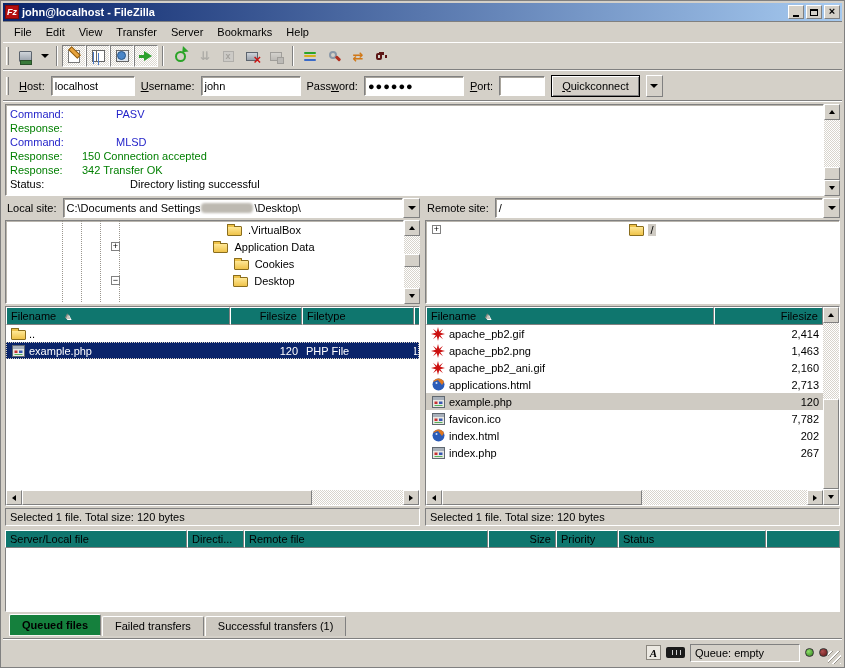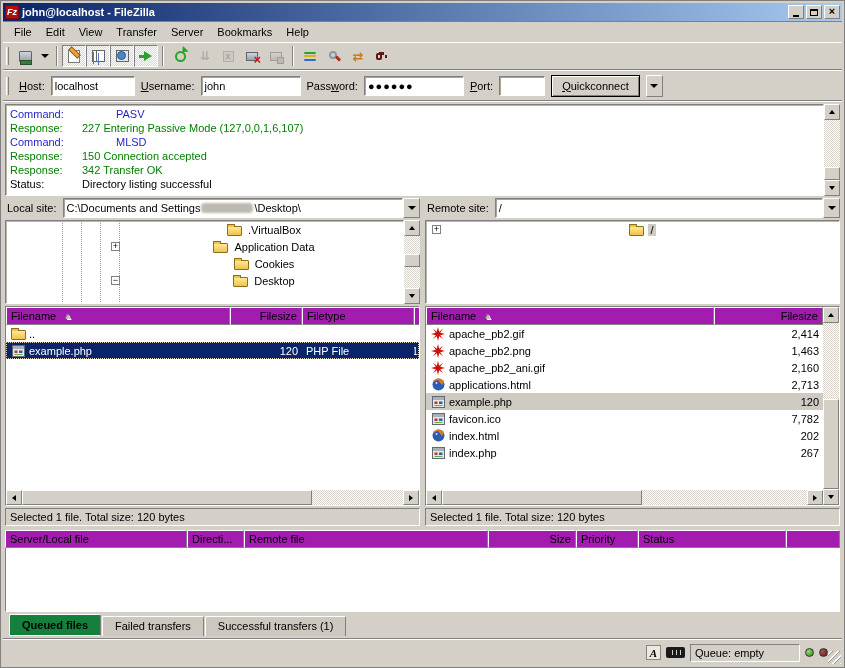--- a/index.html
+++ b/index.html
@@ -69,21 +69,21 @@
   .field{background:#fff;border:1px solid;border-color:#808080 #fff #fff #808080;box-shadow:inset 1px 1px 0 #a8a49c;
     height:20px;padding:2px 3px;font-family:inherit;font-size:11px;display:flex;align-items:center;}
   .f-host{width:84px;} .f-user{width:100px;} .f-pass{width:100px;letter-spacing:1px;} .f-port{width:46px;}
   .qc-btn{height:22px;padding:0 10px;background:#d4d0c8;border:1px solid #000;box-shadow:inset 1px 1px 0 #fff,inset -1px -1px 0 #808080;display:flex;align-items:center;}
   .qc-drop{width:17px;height:22px;background:#d4d0c8;border:1px solid;border-color:#fff #808080 #808080 #fff;display:flex;align-items:center;justify-content:center;}
   
   .logwrap{margin:2px 2px 0 2px;height:92px;display:flex;flex:none;}
   .logpanel{flex:1;padding:2px 0 0 4px;overflow:hidden;line-height:14px;white-space:nowrap;}
   .logline{display:flex;}
   .loglabel{width:72px;flex:none;}
-  .k-command{color:#1f1fc8;gap:34px;} .k-response{color:#007f00;} .k-status{color:#000;}
+  .k-command{color:#1f1fc8;gap:34px;} .k-response{color:#007f00;} .k-status{color:#000;gap:48px;}
   
   .vscroll{width:16px;flex:none;display:flex;flex-direction:column;background-image:conic-gradient(#fff 25%,#d8d4cc 0 50%,#fff 0 75%,#d8d4cc 0);background-size:2px 2px;}
   .hscroll{height:15px;flex:none;display:flex;background-image:conic-gradient(#fff 25%,#d8d4cc 0 50%,#fff 0 75%,#d8d4cc 0);background-size:2px 2px;}
   .sbtn{width:16px;height:15px;background:#d4d0c8;border:1px solid;border-color:#fff #808080 #808080 #fff;
     display:flex;align-items:center;justify-content:center;flex:none;}
   .vscroll .sbtn{height:16px;width:100%;}
   .tri-up{width:0;height:0;border-left:3px solid transparent;border-right:3px solid transparent;border-bottom:4px solid #000;}
   .tri-dn{width:0;height:0;border-left:3px solid transparent;border-right:3px solid transparent;border-top:4px solid #000;}
   .tri-lf{width:0;height:0;border-top:3px solid transparent;border-bottom:3px solid transparent;border-right:4px solid #000;}
   .tri-rt{width:0;height:0;border-top:3px solid transparent;border-bottom:3px solid transparent;border-left:4px solid #000;}
@@ -108,21 +108,21 @@
   .expand-box{position:absolute;width:9px;height:9px;background:#fff;border:1px solid #808080;font-size:9px;line-height:7px;text-align:center;color:#000;}
   .icon-folder{width:15px;height:10px;background:linear-gradient(#ffe896,#efc34a);border:1px solid #8a6d1d;border-radius:1px;position:relative;flex:none;margin-top:2px;}
   .icon-folder::before{content:"";position:absolute;top:-3px;left:-1px;width:6px;height:2px;background:#efc34a;border:1px solid #8a6d1d;border-bottom:none;border-radius:1px 1px 0 0;}
   .tree-label{margin-left:4px;white-space:nowrap;padding:0 2px;}
   .tree-label.sel-inactive{background:#cfcbc3;}
   
   .listwrap{flex:1;margin-top:2px;display:flex;flex-direction:column;min-height:0;}
   .listbox{flex:1;display:flex;min-height:0;}
   .listmain{flex:1;display:flex;flex-direction:column;min-width:0;}
   .lheader{height:18px;display:flex;flex:none;background:#d4d0c8;overflow:hidden;}
-  .hcell{background:#a21caf;border:1px solid;border-color:#fff #808080 #808080 #fff;display:flex;align-items:center;
+  .hcell{background:#0f766e;border:1px solid;border-color:#fff #808080 #808080 #fff;display:flex;align-items:center;
     padding:0 4px;white-space:nowrap;overflow:hidden;flex:none;}
   .hcell.fill{flex:1;}
   .hcell .sort{margin-left:8px;color:#c8c4bc;font-size:8px;text-shadow:1px 1px 0 #fff,-1px -1px 0 #8a867e;}
   .lbody{flex:1;background:#fff;overflow:hidden;position:relative;}
   .lrow{height:17px;display:flex;align-items:center;white-space:nowrap;}
   .lrow .cell{padding:0 4px;overflow:hidden;flex:none;display:flex;align-items:center;gap:3px;}
   .cell.num{justify-content:flex-end;}
   .lrow.sel-active{background:#0a246a;color:#fff;outline:1px dotted #d8d0c0;outline-offset:-1px;}
   .lrow.sel-inactive{background:#cfcbc3;}
   .fileicon{width:16px;height:14px;flex:none;display:flex;align-items:center;justify-content:center;}
@@ -286,21 +286,20 @@
   <div class="groove"></div>
 
   <div class="logwrap">
     <div class="logpanel panel-sunken" id="logpanel">
         <div class="logline k-command">
           <span class="loglabel">Command:</span>
           <span>PASV</span>
         </div>
         <div class="logline k-response">
           <span class="loglabel">Response:</span>
-          <span>227 Entering Passive Mode (127,0,0,1,6,107)</span>
         </div>
         <div class="logline k-command">
           <span class="loglabel">Command:</span>
           <span>MLSD</span>
         </div>
         <div class="logline k-response">
           <span class="loglabel">Response:</span>
           <span>150 Connection accepted</span>
         </div>
         <div class="logline k-response">
@@ -605,21 +604,21 @@
     <div class="lheader" id="queue-cols">
         <div class="hcell" style="width: 182px;">
           <span>Server/Local file</span>
         </div>
         <div class="hcell" style="width: 57px;">
           <span>Directi...</span>
         </div>
         <div class="hcell" style="width: 244px;">
           <span>Remote file</span>
         </div>
-        <div class="hcell" style="width: 88px; justify-content: flex-end;">
+        <div class="hcell" style="width: 68px; justify-content: flex-end;">
           <span>Size</span>
         </div>
         <div class="hcell" style="width: 62px;">
           <span>Priority</span>
         </div>
         <div class="hcell" style="width: 148px;">
           <span>Status</span>
         </div>
         <div class="hcell fill">
           <span></span>

